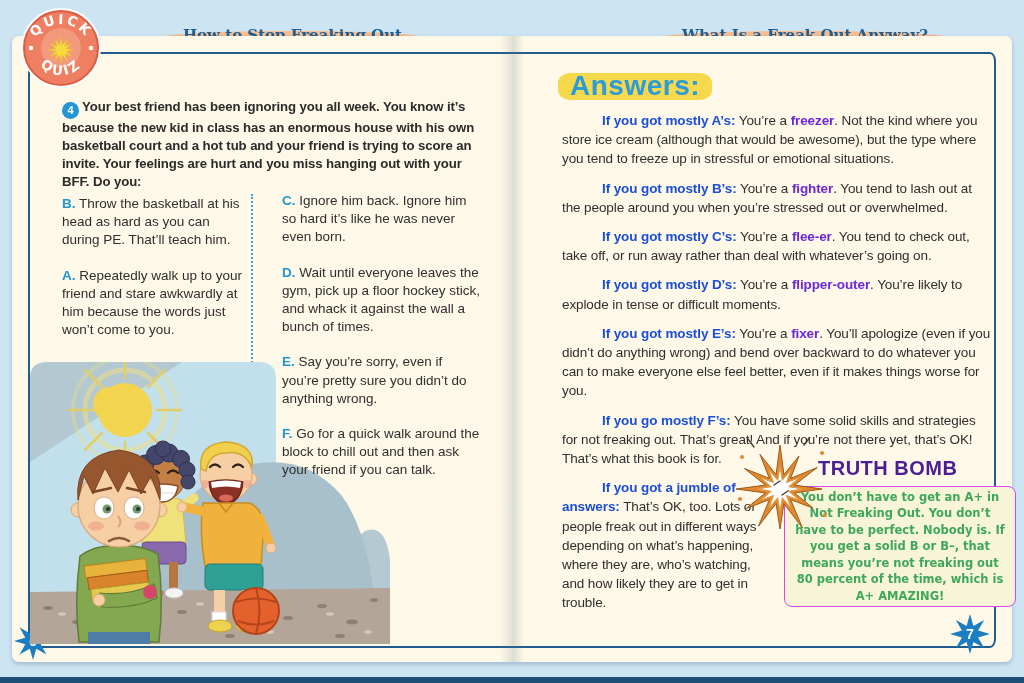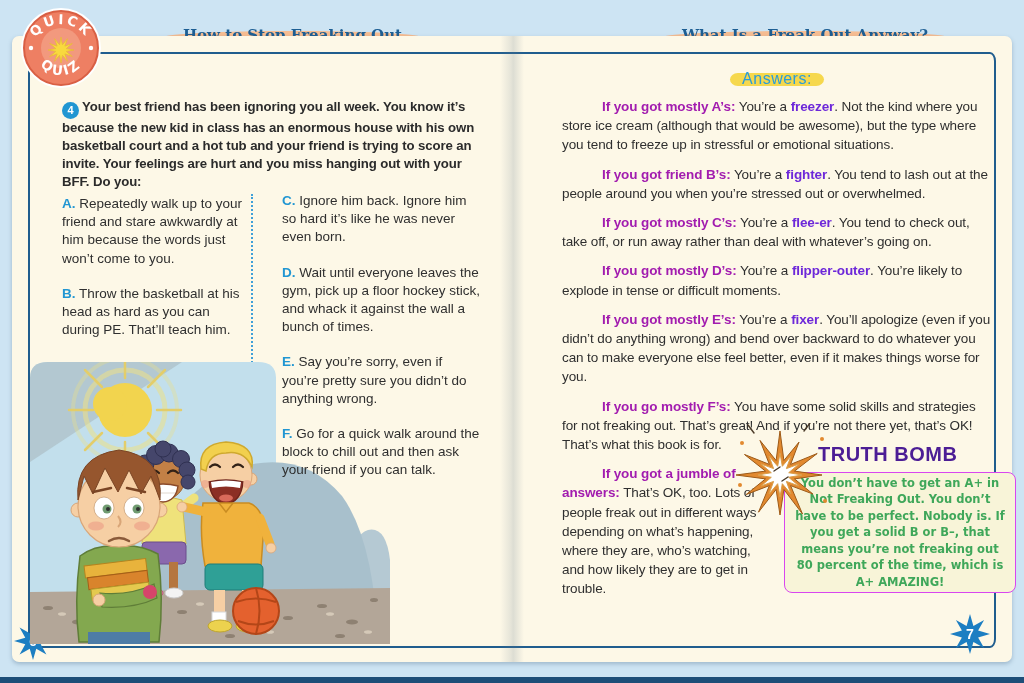--- a/index.html
+++ b/index.html
@@ -38,27 +38,27 @@
   .col2{left:282px;top:192px;width:199px;}
   .col p{margin:0 0 17px;}
   .optletter{color:#2196d2;font-weight:bold;}
   .divider{position:absolute;left:251px;top:194px;height:244px;border-left:2px dotted #3fa0d8;}
 
   
   .scene{position:absolute;left:30px;top:360px;width:365px;height:284px;z-index:1;}
 
   
   .rightpage{position:absolute;left:562px;top:70px;width:430px;z-index:2;}
-  .ans-title{margin:0 0 9px;text-align:center;font-size:16px;font-weight:normal;color:#2b9cd8;
+  .ans-title{margin:0 0 9px;text-align:left;font-size:28px;font-weight:bold;color:#2b9cd8;
              letter-spacing:.5px;}
   .ans-title .hl{position:relative;z-index:0;padding:0 8px;}
   .ans-title .hl::before{content:"";position:absolute;left:-4px;right:-4px;top:3px;bottom:1px;
              background:#f6d84d;border-radius:12px/10px;z-index:-1;}
   .ans{margin:0 0 10px;font-size:13.5px;line-height:19.2px;color:#2f2f2f;letter-spacing:-0.1px;}
-  .lead{color:#a21caf;font-weight:bold;padding-left:40px;}
+  .lead{color:#1d4ed8;font-weight:bold;padding-left:40px;}
   .ans strong{color:#6d28d9;}
 
   
   .tb-float{float:right;width:214px;height:228px;margin:0 0 2px 10px;
             shape-outside:inset(42px 0 0 0);position:relative;}
   .tb-title{margin:46px 0 6px 40px;font-size:20px;font-weight:bold;color:#4c1d95;
             letter-spacing:.5px;white-space:nowrap;}
   .tb-box{box-sizing:border-box;width:232px;margin-left:6px;border:1px solid #d946ef;border-radius:8px;
           background:#f8f4d8;padding:2px 7px;}
   .tb-text{margin:0;text-align:center;font-size:11.5px;line-height:16.5px;font-weight:bold;
@@ -103,22 +103,22 @@
       <textPath href="#arcTop" startOffset="50%" text-anchor="middle">QUICK</textPath>
     </text>
     <text font-family="DejaVu Sans, Liberation Sans, sans-serif" font-size="13.5" font-weight="bold" fill="#ffffff" letter-spacing="2.5">
       <textPath href="#arcBot" startOffset="50%" text-anchor="middle">QUIZ</textPath>
     </text>
   </svg>
 
   <div class="question"><span class="qnum">4</span><span>Your best friend has been ignoring you all week. You know it’s because the new kid in class has an enormous house with his own basketball court and a hot tub and your friend is trying to score an invite. Your feelings are hurt and you miss hanging out with your BFF. Do you:</span></div>
 
   <div class="col col1">
+    <p><span class="optletter">B.</span> <span>Throw the basketball at his head as hard as you can during PE. That’ll teach him.</span></p>
     <p><span class="optletter">A.</span> <span>Repeatedly walk up to your friend and stare awkwardly at him because the words just won’t come to you.</span></p>
-    <p><span class="optletter">B.</span> <span>Throw the basketball at his head as hard as you can during PE. That’ll teach him.</span></p>
   </div>
   <div class="divider"></div>
   <div class="col col2">
     <p><span class="optletter">C.</span> <span>Ignore him back. Ignore him so hard it’s like he was never even born.</span></p>
     <p><span class="optletter">D.</span> <span>Wait until everyone leaves the gym, pick up a floor hockey stick, and whack it against the wall a bunch of times.</span></p>
     <p><span class="optletter">E.</span> <span>Say you’re sorry, even if you’re pretty sure you didn’t do anything wrong.</span></p>
     <p><span class="optletter">F.</span> <span>Go for a quick walk around the block to chill out and then ask your friend if you can talk.</span></p>
   </div>
 
   <svg class="scene" viewBox="0 0 365 284">
@@ -265,21 +265,21 @@
       <ellipse cx="66" cy="166" rx="8" ry="4.5" fill="#eda58b" opacity="0.75"></ellipse>
       <ellipse cx="112" cy="166" rx="8" ry="4.5" fill="#eda58b" opacity="0.75"></ellipse>
       <path d="M79,181 Q89,175 99,181" fill="none" stroke="#8a5a3a" stroke-width="2.5" stroke-linecap="round"></path>
     </g>
   </svg>
 
   <div class="rightpage">
     <h2 class="ans-title"><span class="hl">Answers:</span></h2>
 
     <p class="ans"><span class="lead">If you got mostly A’s:</span><span> You’re a </span><strong>freezer</strong><span>. Not the kind where you store ice cream (although that would be awesome), but the type where you tend to freeze up in stressful or emotional situations.</span></p>
-    <p class="ans"><span class="lead">If you got friend B’s:</span><span> You’re a </span><strong>fighter</strong><span>. You tend to lash out at the people around you when you’re stressed out or overwhelmed.</span></p>
+    <p class="ans"><span class="lead">If you got mostly B’s:</span><span> You’re a </span><strong>fighter</strong><span>. You tend to lash out at the people around you when you’re stressed out or overwhelmed.</span></p>
     <p class="ans"><span class="lead">If you got mostly C’s:</span><span> You’re a </span><strong>flee-er</strong><span>. You tend to check out, take off, or run away rather than deal with whatever’s going on.</span></p>
     <p class="ans"><span class="lead">If you got mostly D’s:</span><span> You’re a </span><strong>flipper-outer</strong><span>. You’re likely to explode in tense or difficult moments.</span></p>
     <p class="ans"><span class="lead">If you got mostly E’s:</span><span> You’re a </span><strong>fixer</strong><span>. You’ll apologize (even if you didn’t do anything wrong) and bend over backward to do whatever you can to make everyone else feel better, even if it makes things worse for you.</span></p>
 
     <div class="tb-float">
       <svg class="explosion" viewBox="0 0 96 100">
         <polygon fill="#e2892f" stroke="#9c5a18" points="88,52 60.5,55.9 78.9,71 56.6,62.6 68.5,91 49.9,66.5 46,92 42.1,66.5 24.5,89.2 35.4,62.6 12.2,71.5 31.5,55.9 2,52 31.5,48.1 10.5,31.5 35.4,41.4 26,17.4 42.1,37.5 46,8 49.9,37.5 65,19.1 56.6,41.4 83.2,30.5 60.5,48.1"></polygon>
         <polygon fill="#ffffff" stroke="#d9a04c" points="68,52 54.7,54.3 65,63 52.4,58.4 57,71 48.3,60.7 46,74 43.7,60.7 35,71 39.6,58.4 27,63 37.3,54.3 24,52 37.3,49.7 27,41 39.6,45.6 35,33 43.7,43.3 46,30 48.3,43.3 57,33 52.4,45.6 65,41 54.7,49.7"></polygon>
         <g stroke="#4a3a28" stroke-width="1.4" stroke-linecap="round">
           <line x1="20" y1="10" x2="14" y2="2"></line>

